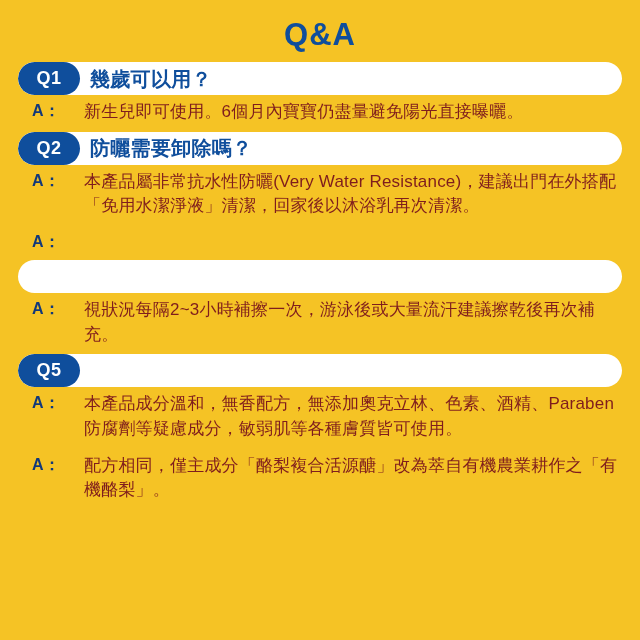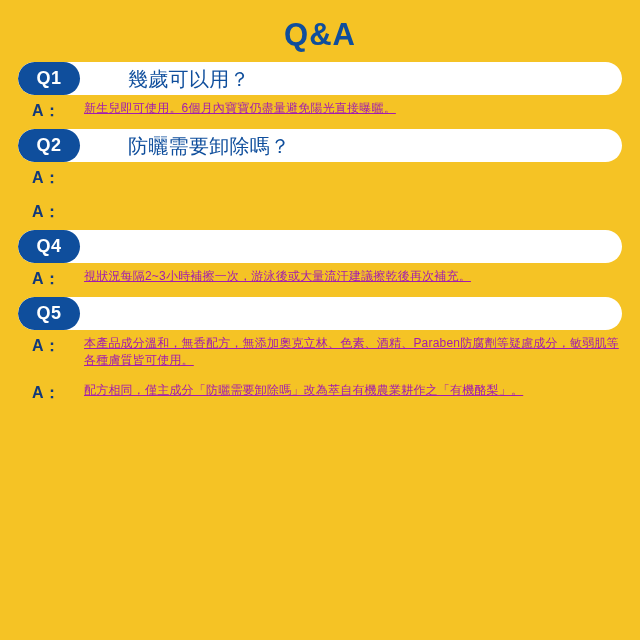--- a/index.html
+++ b/index.html
@@ -39,39 +39,38 @@
     display: block;
   }
   .q-row {
     display: flex;
     align-items: stretch;
     background: #ffffff;
     border-radius: 18px;
     height: 33px;
     overflow: hidden;
     position: relative;
-    gap: 38px;
   }
   .q-badge {
     background: #0f4e9c;
     color: #ffffff;
     font-size: 18px;
     font-weight: bold;
     width: 62px;
     min-width: 62px;
     display: flex;
     align-items: center;
     justify-content: center;
     border-radius: 18px;
     letter-spacing: 0.5px;
   }
   .q-text {
     color: #0f4e9c;
     font-size: 20px;
-    font-weight: normal;
+    font-weight: bold;
     display: flex;
     align-items: center;
     padding-left: 10px;
     line-height: 1.1;
     letter-spacing: 0.3px;
   }
   .a-row {
     display: flex;
     align-items: flex-start;
     margin-top: 5px;
@@ -80,26 +79,25 @@
   .a-label {
     color: #11387a;
     font-size: 16px;
     font-weight: bold;
     width: 52px;
     min-width: 52px;
     padding-top: 1px;
     letter-spacing: 0.5px;
   }
   .a-text {
-    color: #a21caf;
-    font-size: 12px;
+    color: #7f1d1d;
+    font-size: 17px;
     line-height: 1.45;
     letter-spacing: 0.2px;
     flex: 1;
-    text-decoration: underline;
   }
 </style>
 </head>
 <body>
 
 <div class="page">
 
   <div class="title">Q&amp;A</div>
 
   <div class="qa-list">
@@ -115,50 +113,50 @@
       </div>
     </div>
 
     <div class="qa-block">
       <div class="q-row">
         <div class="q-badge">Q2</div>
         <div class="q-text">防曬需要卸除嗎？</div>
       </div>
       <div class="a-row">
         <div class="a-label">A：</div>
+        <div class="a-text">本產品屬非常抗水性防曬(Very Water Resistance)，建議出門在外搭配「免用水潔淨液」清潔，回家後以沐浴乳再次清潔。</div>
       </div>
     </div>
 
     <div class="qa-block">
       <div class="a-row">
         <div class="a-label">A：</div>
       </div>
     </div>
 
     <div class="qa-block">
       <div class="q-row">
-        <div class="q-badge">Q4</div>
       </div>
       <div class="a-row">
         <div class="a-label">A：</div>
         <div class="a-text">視狀況每隔2~3小時補擦一次，游泳後或大量流汗建議擦乾後再次補充。</div>
       </div>
     </div>
 
     <div class="qa-block">
       <div class="q-row">
         <div class="q-badge">Q5</div>
       </div>
       <div class="a-row">
         <div class="a-label">A：</div>
         <div class="a-text">本產品成分溫和，無香配方，無添加奧克立林、色素、酒精、Paraben防腐劑等疑慮成分，敏弱肌等各種膚質皆可使用。</div>
       </div>
     </div>
 
     <div class="qa-block">
       <div class="a-row">
         <div class="a-label">A：</div>
-        <div class="a-text">配方相同，僅主成分「防曬需要卸除嗎」改為萃自有機農業耕作之「有機酪梨」。</div>
+        <div class="a-text">配方相同，僅主成分「酪梨複合活源醣」改為萃自有機農業耕作之「有機酪梨」。</div>
       </div>
     </div>
 
   </div>
 </div>
 
 </body></html>

